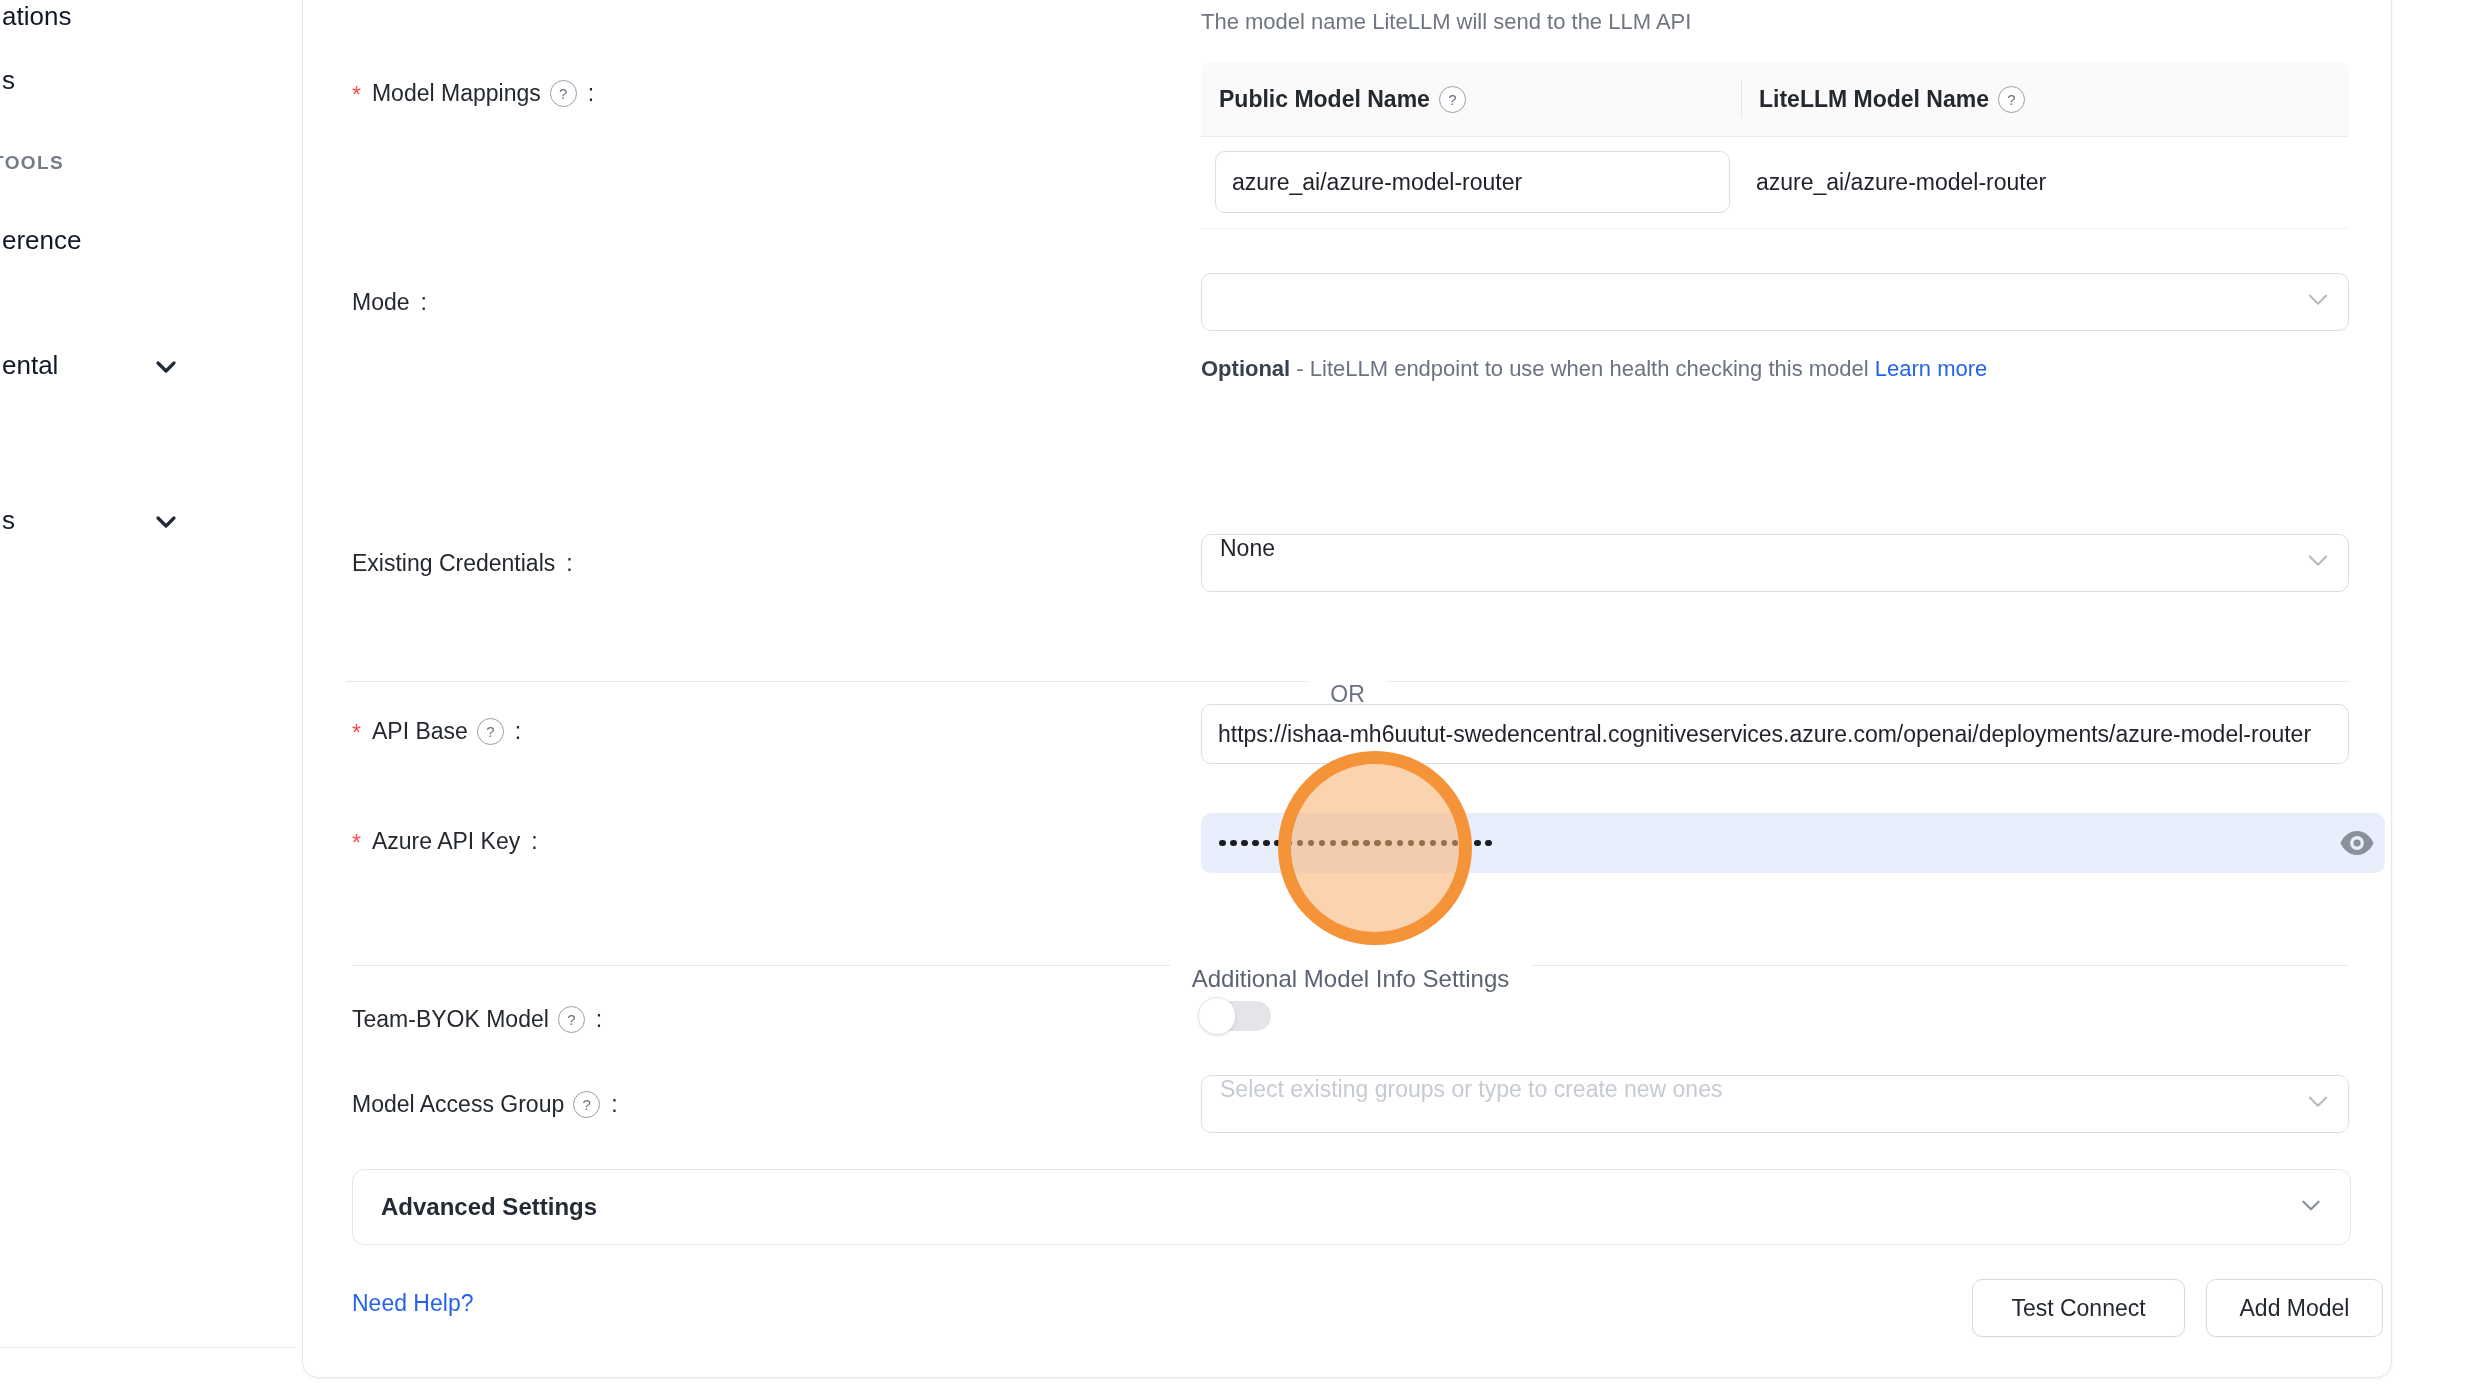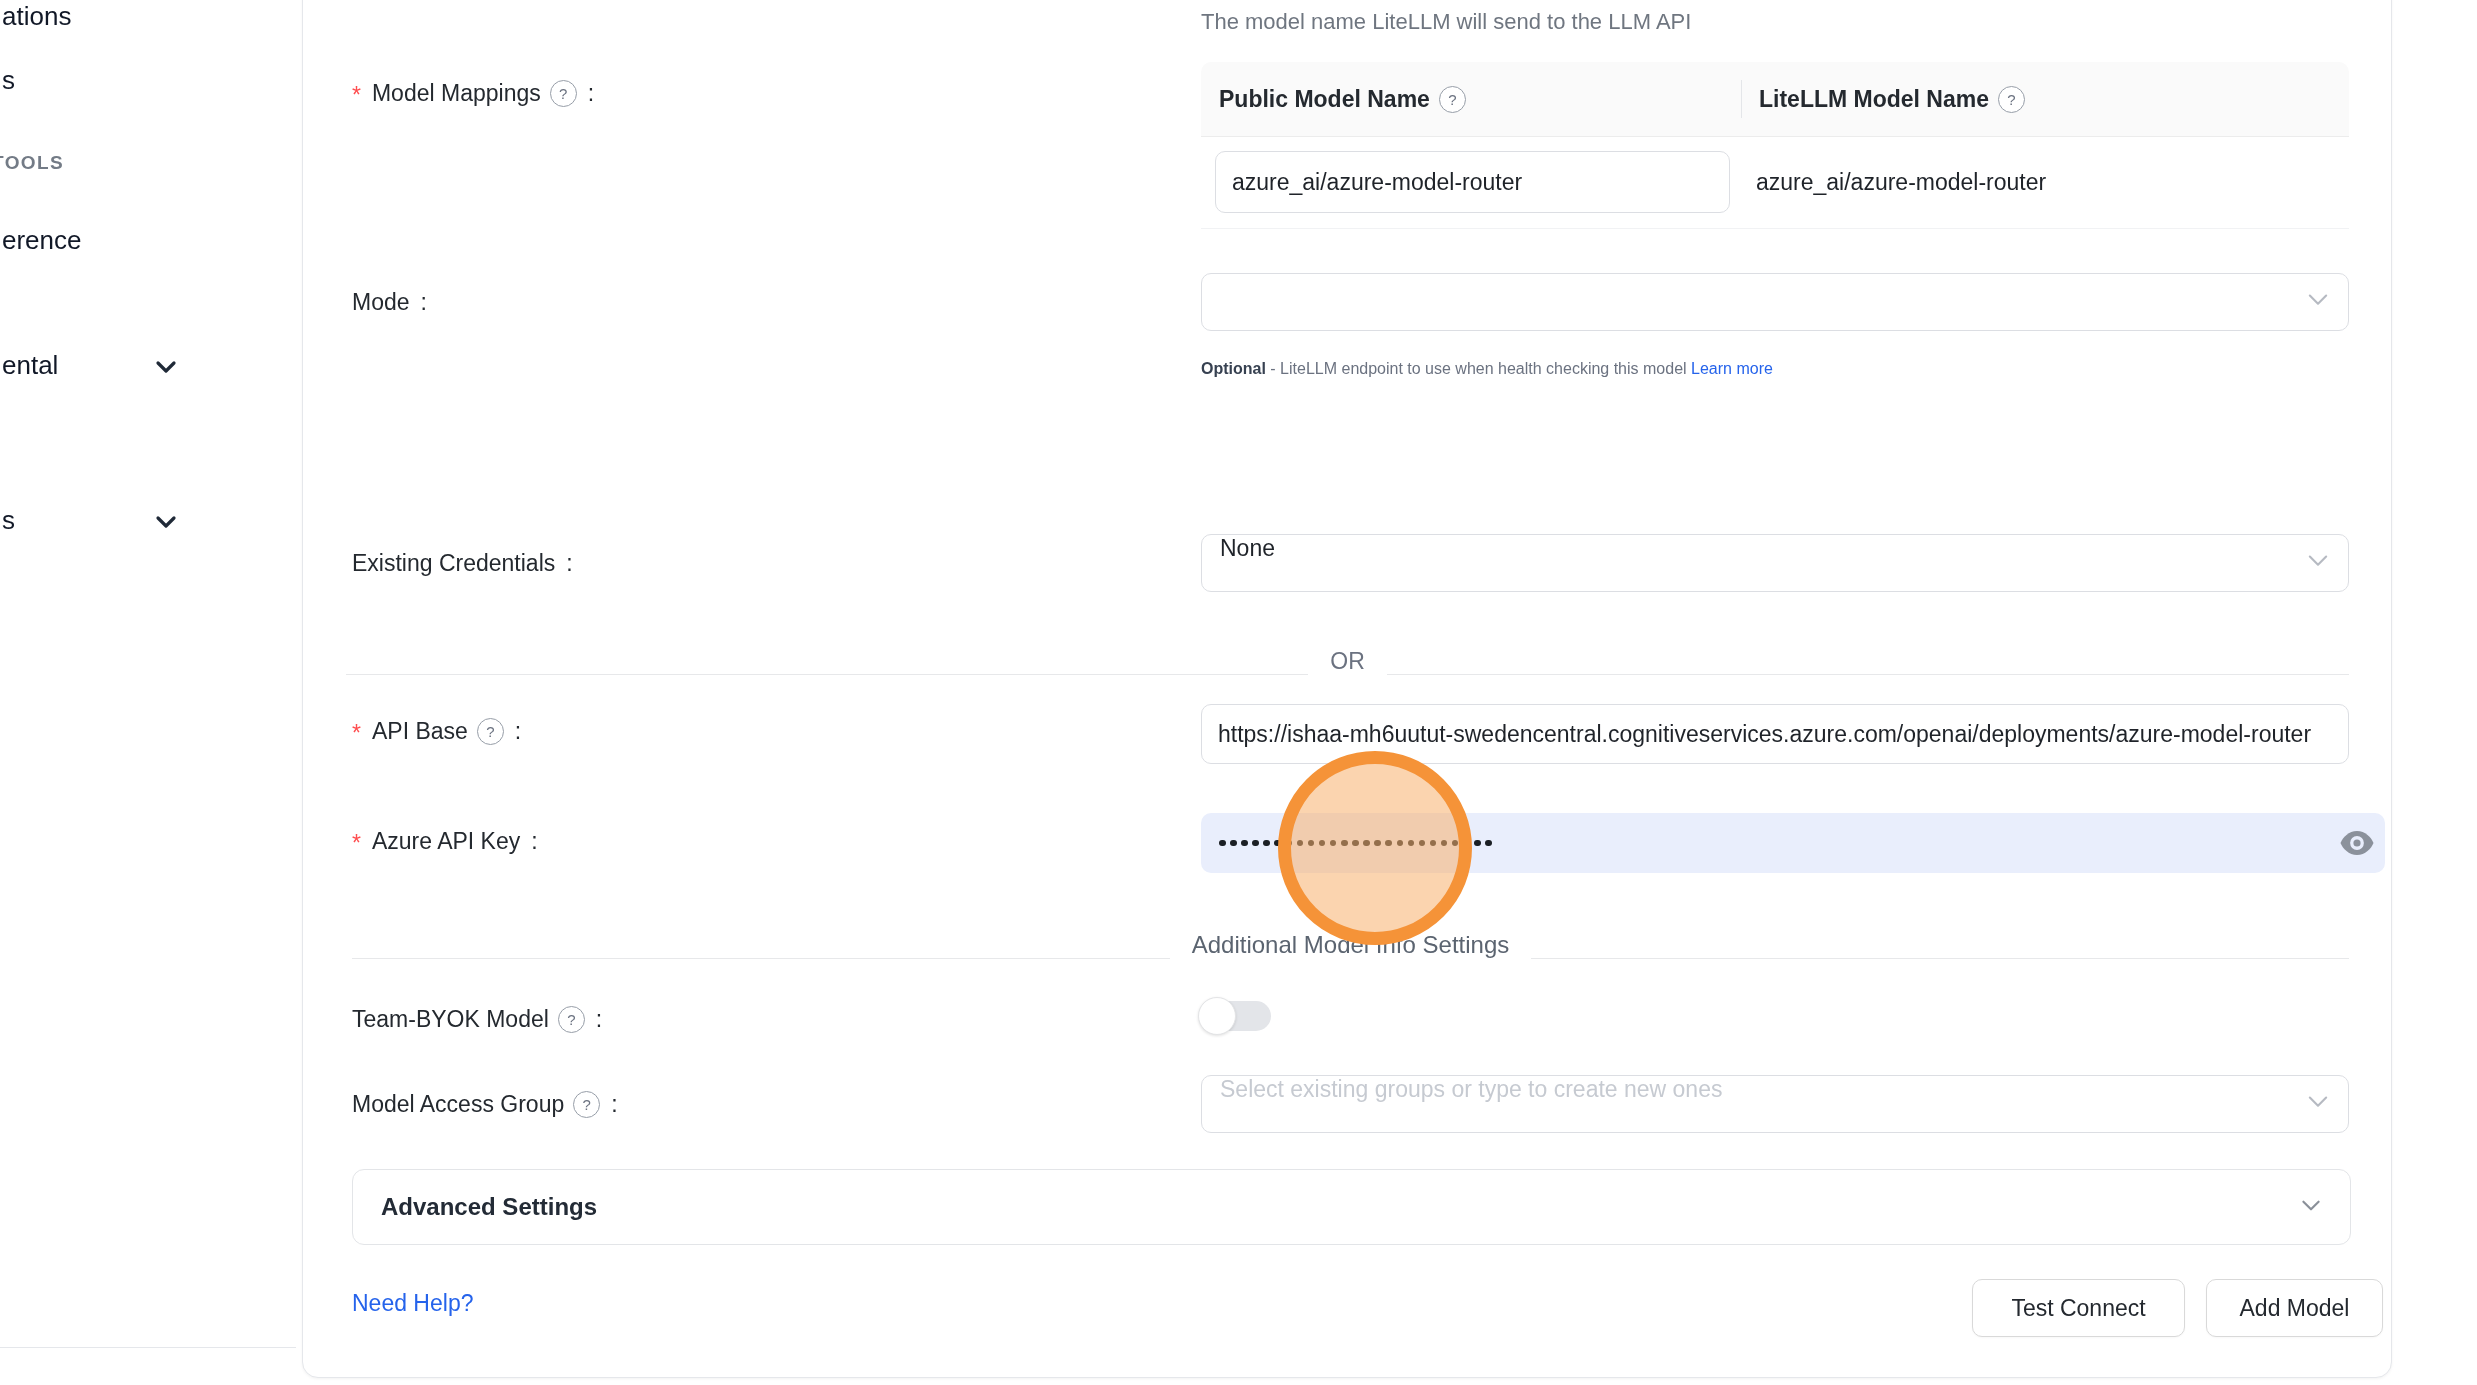--- a/index.html
+++ b/index.html
@@ -38,24 +38,24 @@
     font-size:23px;color:#1f2329;padding:0 16px;font-family:"Liberation Sans",sans-serif;
     outline:none;white-space:nowrap;overflow:hidden;
   }
   .static-value{font-size:23px;color:#1f2329;white-space:nowrap;}
   .select{
     box-sizing:border-box;background:#fff;border:1px solid #dcdee3;border-radius:10px;
     display:flex;padding:0 18px;font-size:23px;color:#1f2329;
   }
   .select .chev{position:absolute;right:16px;top:50%;transform:translateY(-50%);}
   .placeholder{color:#c6cad1;white-space:nowrap;overflow:hidden;}
-  .extra{font-size:16px;line-height:40px;color:#6b7280;}
+  .extra{font-size:22px;line-height:40px;color:#6b7280;}
   .extra b{color:#374151;}
   .link{color:#2563eb;cursor:pointer;}
-  .divider-row{display:flex;align-items:flex-end;gap:22px;}
+  .divider-row{display:flex;align-items:flex-start;gap:22px;margin-top:46px;}
   .divider-row .line{flex:1;height:1px;background:#e7e8ea;}
   .divider-text{font-size:23px;color:#6b7280;white-space:nowrap;}
   .divider-text2{font-size:24px;color:#5b6470;white-space:nowrap;}
   
   .key-field{background:#e9eefc;border-radius:10px;display:flex;align-items:center;padding:0 18px;}
   .dots{display:inline-flex;align-items:center;gap:4.6px;}
   .dot{width:6.5px;height:6.5px;border-radius:50%;background:#1b1f24;}
   
   .toggle-track{width:70px;height:30px;border-radius:15px;background:#e3e5e9;position:relative;}
   .toggle-knob{

